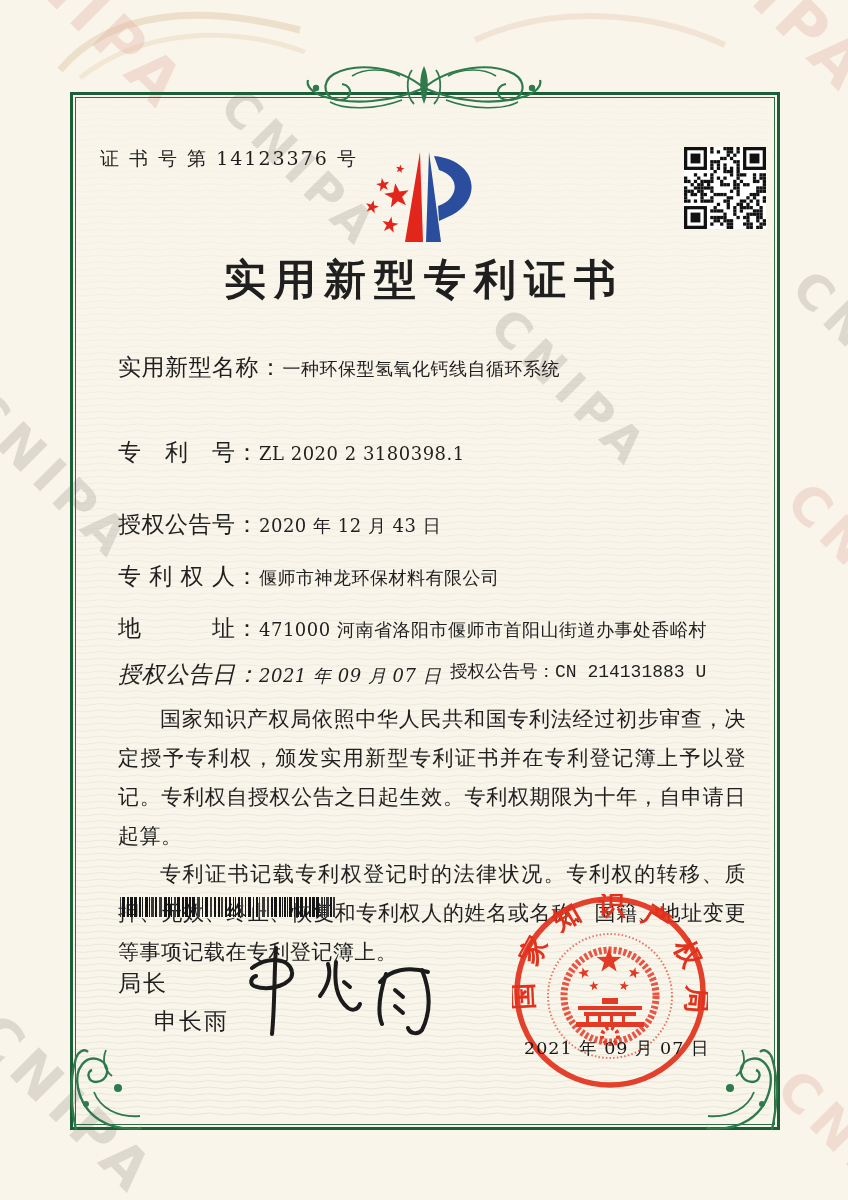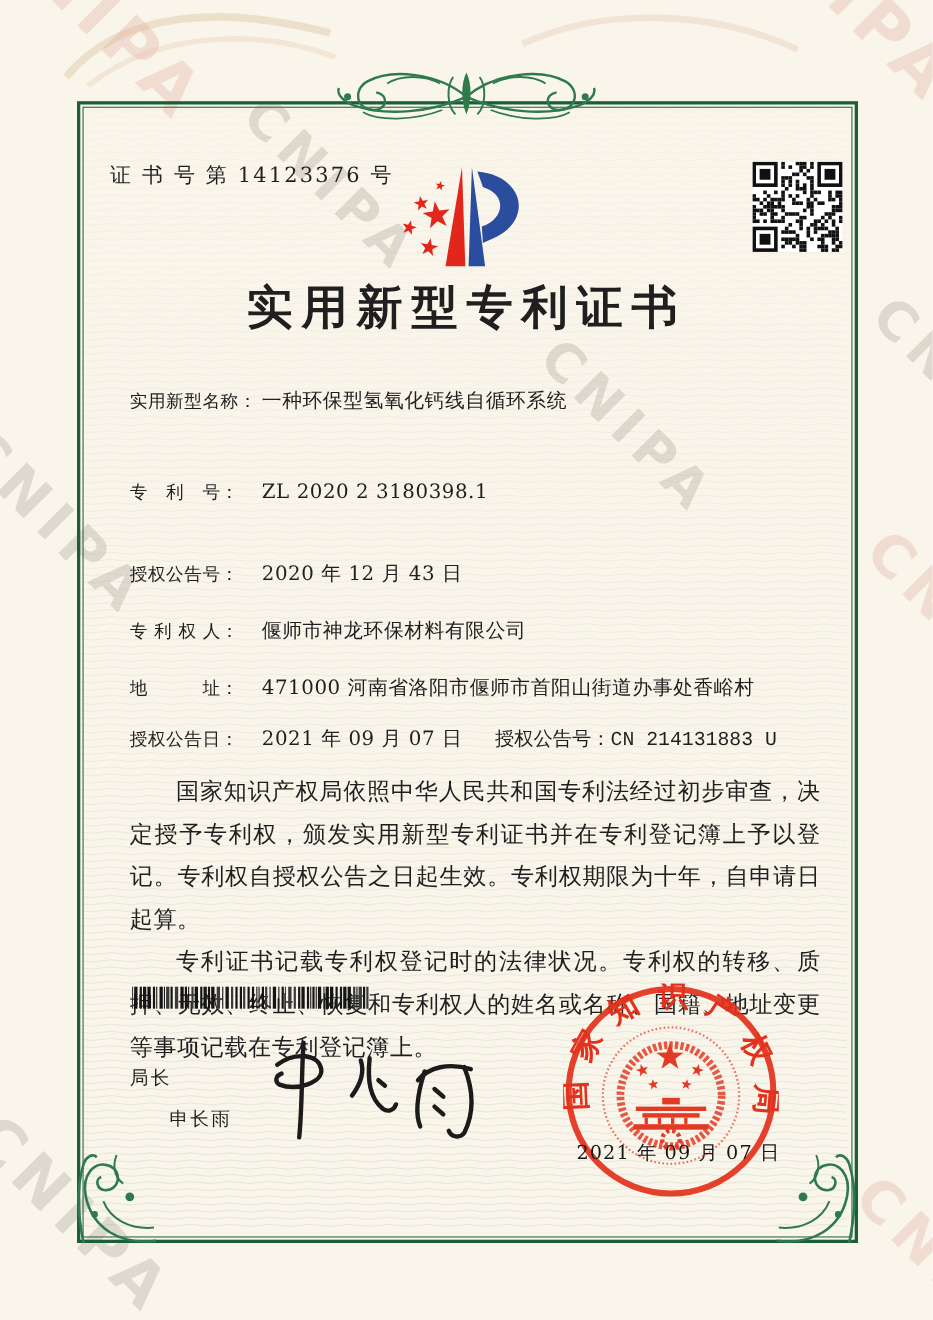--- a/index.html
+++ b/index.html
@@ -30,38 +30,38 @@
   
   .cert-no{position:absolute;left:100px;top:146px;font-size:19px;letter-spacing:2px;z-index:3;}
   .logo{position:absolute;left:342px;top:136px;z-index:3;}
   .qr{position:absolute;left:684px;top:147px;z-index:3;}
   .title{
     position:absolute;left:0;top:252px;width:848px;text-align:center;
     font-size:42px;font-weight:bold;letter-spacing:8px;z-index:3;
   }
   
   .field-row{position:absolute;left:118px;font-size:18px;white-space:nowrap;z-index:3;}
-  .field-row .lbl{display:inline-block;min-width:120px;font-size:16px;letter-spacing:0.5px;}
+  .field-row .lbl{display:inline-block;min-width:120px;font-size:23px;letter-spacing:0.5px;}
   .field-row .val{font-size:18px;letter-spacing:0.5px;}
   .fr1{top:352px;} .fr2{top:409px;} .fr3{top:437px;} .fr4{top:509px;}
-  .fr5{top:561px;} .fr6{top:613px;} .fr7{top:659px;}
+  .fr5{top:561px;} .fr6{top:613px;} .fr7{top:659px;font-style:italic;}
   .grant-no{position:absolute;left:450px;top:659px;font-size:18px;white-space:nowrap;z-index:3;font-family:Liberation Mono, monospace;}
   .grant-no .lbl{font-size:17.5px;}
   
   .body-text{
     position:absolute;left:118px;top:700px;width:628px;z-index:3;
     font-size:21px;line-height:1.85;letter-spacing:0.5px;text-align:justify;
   }
   .body-text p{margin:0;text-indent:2em;}
   
   #barcode{position:absolute;left:120px;top:897px;width:218px;height:20px;
     display:flex;align-items:stretch;z-index:3;}
   #barcode div{flex:none;}
   .signer{position:absolute;left:118px;z-index:3;
-    font-family:"DejaVu Sans","Liberation Sans",sans-serif;font-size:17px;letter-spacing:2px;}
+    font-family:"DejaVu Sans","Liberation Sans",sans-serif;font-size:23px;letter-spacing:2px;}
   .signer.t1{top:968px;} .signer.t2{top:1006px;margin-left:36px;}
   .signature{position:absolute;left:232px;top:942px;z-index:3;}
   
   .seal{position:absolute;left:512px;top:894px;z-index:3;}
   .seal-date{position:absolute;left:524px;top:1036px;width:160px;text-align:center;
     font-size:17.5px;letter-spacing:1px;color:#161616;z-index:4;white-space:nowrap;}
   
   .page-no{position:absolute;left:0;top:1098px;width:848px;text-align:center;
     font-size:15px;letter-spacing:2px;z-index:3;}
   .cont-note{position:absolute;left:332px;top:1138px;width:186px;height:34px;

